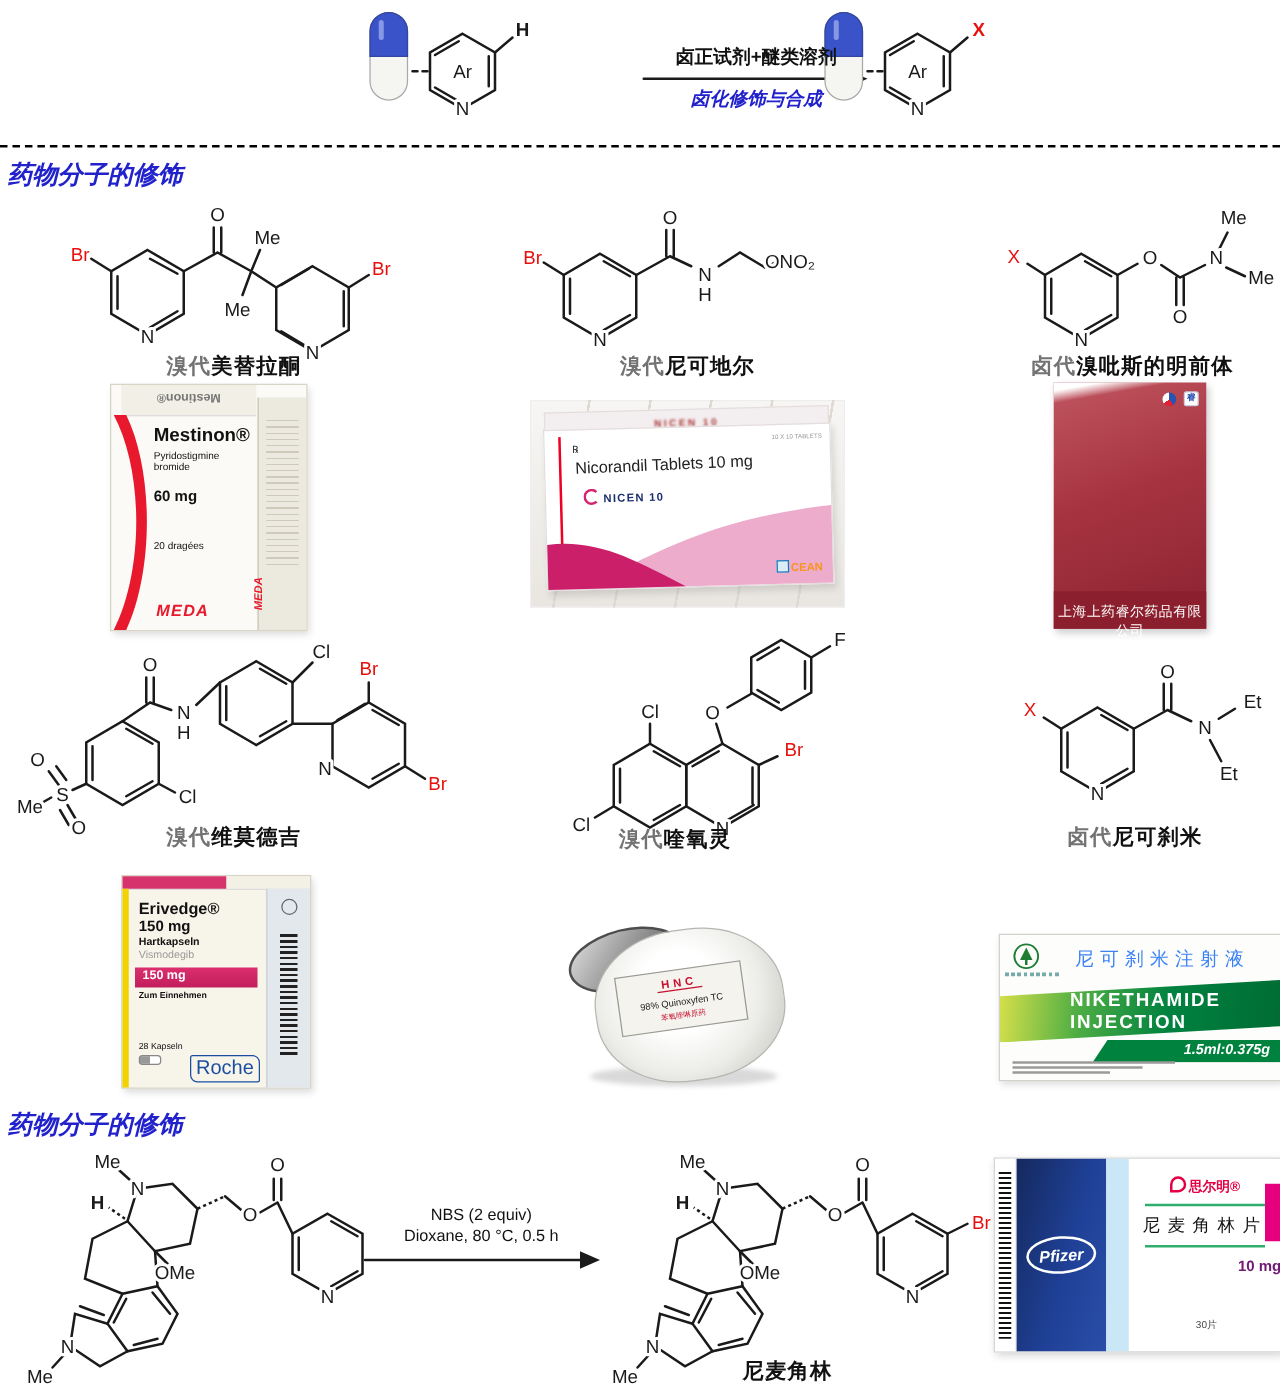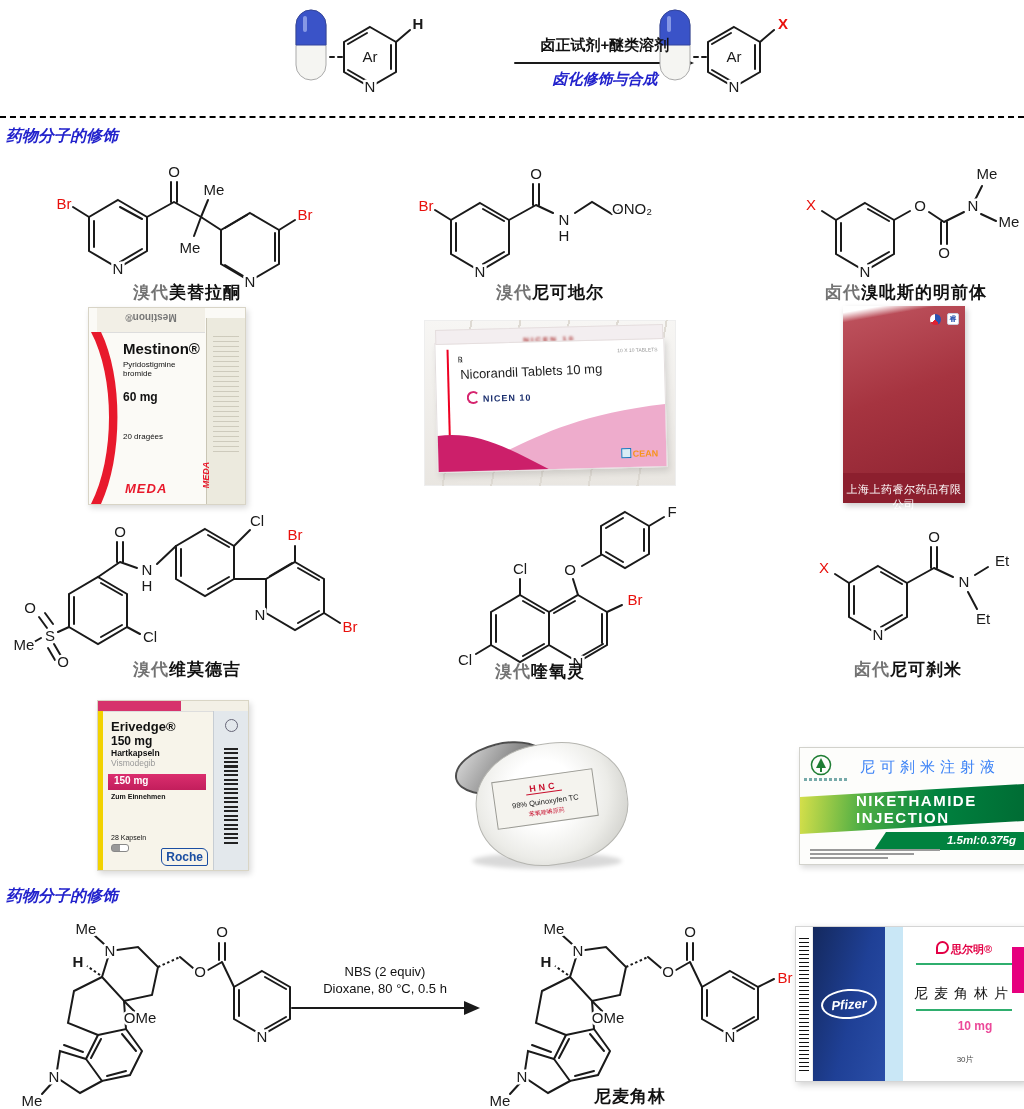--- a/index.html
+++ b/index.html
@@ -6,21 +6,21 @@
   body{width:1024px;height:1109px;position:relative;background:#fff;
        font-family:"Liberation Sans",sans-serif;color:#111;overflow:hidden;}
   .abs{position:absolute;}
   svg{display:block;overflow:visible;}
   svg .bond{stroke:#1a1a1a;stroke-width:2;fill:none;stroke-linecap:round;}
   svg .hash{stroke:#1a1a1a;stroke-width:2;fill:none;stroke-dasharray:2.5,2.5;}
   svg .atom{font-family:"Liberation Sans",sans-serif;font-size:15px;text-anchor:middle;
             fill:#1a1a1a;paint-order:stroke;stroke:#fff;stroke-width:5px;stroke-linejoin:round;}
   svg .atom.red{fill:#e8100c;}
   svg .atom.bold{font-weight:bold;}
-  .hdr{color:#2222cc;font-weight:bold;font-style:italic;font-size:16px;}
+  .hdr{color:#2222cc;font-weight:bold;font-style:italic;font-size:20px;}
   .mol-label{font-size:17px;font-weight:bold;text-align:center;letter-spacing:1px;}
   .mol-label .pre{color:#737373;}
   .divider{left:0;top:116px;width:1024px;border-top:2px dashed #000;}
   .rxn-txt{width:190px;text-align:center;font-weight:bold;font-size:15px;}
   .rxn-txt.blue{color:#2222cc;font-style:italic;}
   .cond-txt{width:190px;text-align:center;font-size:13px;line-height:1.3;}
 
   
   .mestinon{background:#fbfaf6;border:1px solid #d8d4c6;box-shadow:2px 3px 6px rgba(0,0,0,.15);}
   .mest-top{position:absolute;left:8px;top:0;right:40px;height:24px;background:#f2efe6;
@@ -94,21 +94,21 @@
   .eriv .t1{font-size:13px;font-weight:bold;}
   .eriv .t2{font-size:12px;font-weight:bold;}
   .eriv .t3{font-size:8.5px;font-weight:bold;}
   .eriv .t4{font-size:8.5px;color:#999;}
   .eriv .pink{margin:6px 0 0 -3px;height:15px;background:linear-gradient(#db2e6e,#c21e5c);
       color:#fff;font-weight:bold;font-size:10px;padding:1px 0 0 6px;width:92px;}
   .eriv .t5{font-size:7px;font-weight:bold;margin-top:3px;}
   .eriv .t6{font-size:7px;margin-top:34px;}
   .eriv .cap{width:16px;height:6px;border:1px solid #888;border-radius:3px;margin-top:3px;
       background:linear-gradient(90deg,#999 50%,#fff 50%);}
-  .eriv .roche{position:absolute;right:4px;bottom:4px;color:#1b4ea2;font-weight:bold;font-size:12px;
+  .eriv .roche{position:absolute;right:4px;bottom:4px;color:#1b4ea2;font-weight:normal;font-size:16px;
       border:1.5px solid #1b4ea2;padding:1px 4px;border-radius:2px 6px 2px 6px;margin-top:44px;}
   .eriv .side{position:absolute;right:0;top:10px;bottom:0;width:34px;background:#e3e8ec;border-left:1px solid #c7cdd3;}
   .eriv .sym{width:11px;height:11px;border:1.5px solid #667;border-radius:50%;margin:8px auto 0;}
   .eriv .bc{position:absolute;left:10px;right:10px;top:34px;bottom:26px;
       background:repeating-linear-gradient(0deg,#222 0 2px,transparent 2px 4.5px);}
 
   
   .jarwrap .shadow{position:absolute;left:20px;bottom:0px;width:150px;height:16px;background:rgba(0,0,0,.15);
      border-radius:50%;filter:blur(2px);}
   .jar-lid{position:absolute;left:2px;top:2px;width:90px;height:46px;border-radius:50%;
@@ -150,22 +150,22 @@
      display:flex;align-items:center;justify-content:center;}
   .pfz .oval{border:2px solid #fff;border-radius:50%;width:52px;height:26px;display:flex;
      align-items:center;justify-content:center;transform:rotate(-4deg);}
   .pfz .oval span{color:#fff;font-weight:bold;font-style:italic;font-size:13px;}
   .pfz .lblue{width:18px;background:#c9e7f6;}
   .pfz .main{flex:1;position:relative;text-align:center;}
   .pfz .brandrow{margin-top:14px;color:#e30045;font-weight:bold;font-size:11px;}
   .pfz .swirl{display:inline-block;width:9px;height:9px;border:2px solid #e30045;border-radius:50% 50% 50% 0;
      vertical-align:-1px;margin-right:2px;}
   .pfz .gline{width:78%;height:2px;background:#2fae6e;margin:6px auto 0;}
-  .pfz .title{font-size:14px;letter-spacing:6px;margin-top:20px;color:#111;}
-  .pfz .dose{color:#ec4899;font-weight:bold;font-size:12px;margin-top:8px;text-align:center;padding-left:22px;}
+  .pfz .title{font-size:14px;letter-spacing:6px;margin-top:7px;color:#111;}
+  .pfz .dose{color:#701a75;font-weight:bold;font-size:12px;margin-top:8px;text-align:right;padding-left:22px;}
   .pfz .count{position:absolute;left:44%;bottom:16px;font-size:8px;color:#444;}
   .pfz .mag{position:absolute;right:0;top:20px;width:13px;height:46px;background:#e6007e;}
 </style>
 </head>
 <body>
 
 <svg class="abs" style="left:0;top:0" width="1024" height="118" viewBox="0 0 1024 118">
 
   <g>
     <rect x="296" y="10" width="30" height="70" rx="15" fill="#f5f5f2" stroke="#a9a9a9"></rect>

